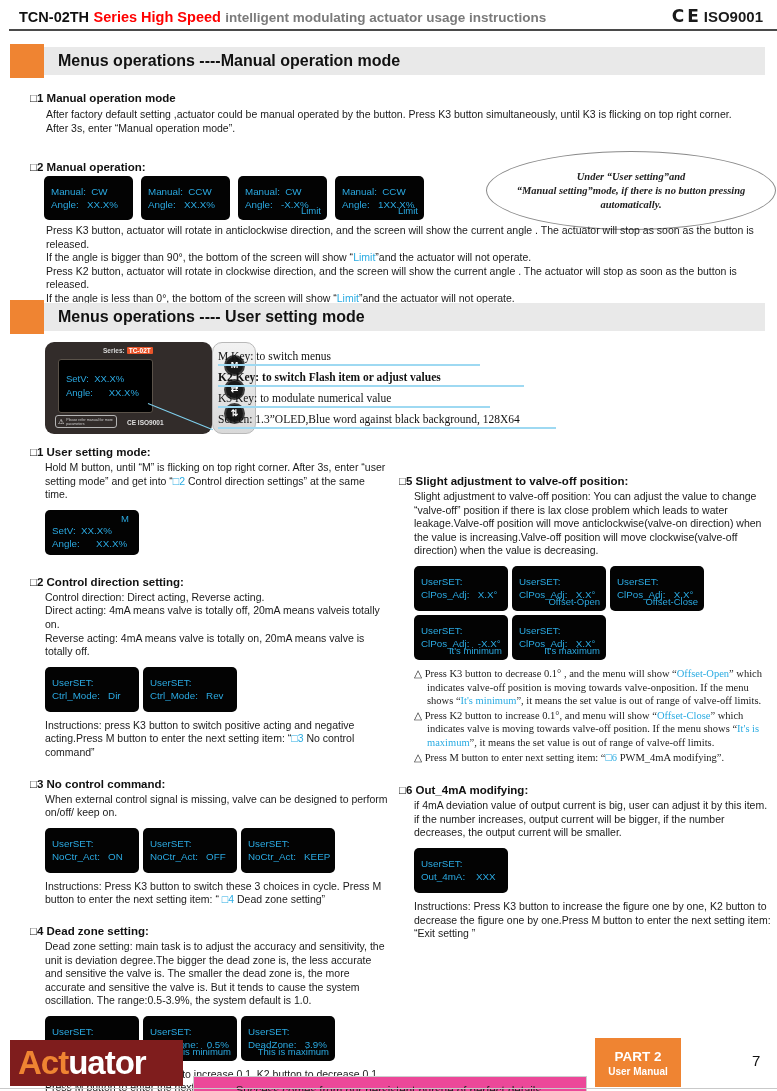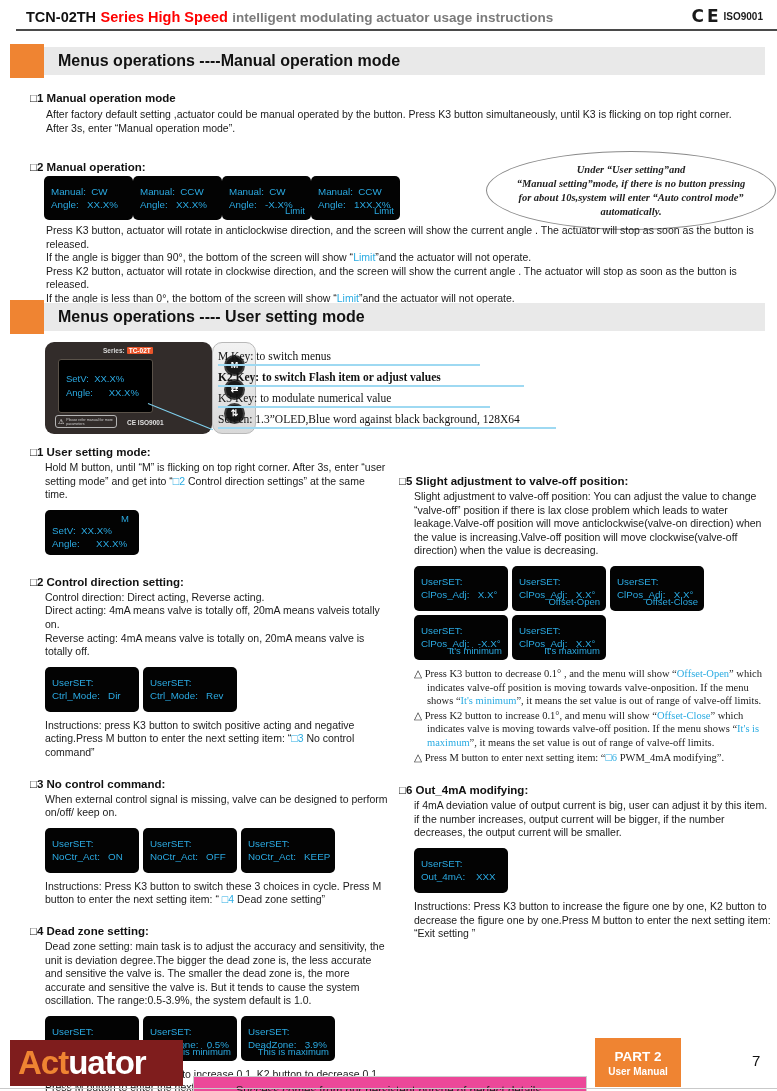--- a/index.html
+++ b/index.html
@@ -1,43 +1,43 @@
 <!DOCTYPE html>
 <html><head>
 <meta charset="utf-8">
 <style>
   html,body{margin:0;padding:0;background:#fff;}
   .page{position:relative;width:777px;height:1091px;background:#fff;overflow:hidden;
         font-family:"Liberation Sans",sans-serif;color:#1a1a1a;}
 
   
-  .header{position:absolute;top:0;left:16px;right:0;height:31px;border-bottom:2px solid #4a4a4a;
+  .header{position:absolute;top:0;left:9px;right:0;height:31px;border-bottom:2px solid #4a4a4a;
           display:flex;justify-content:space-between;align-items:flex-end;padding:0 14px 3px 10px;box-sizing:border-box;}
   .t-black{font-weight:bold;font-size:14.5px;color:#111;}
   .t-red{font-weight:bold;font-size:14.5px;color:#f00;}
   .t-gray{font-weight:bold;font-size:13.5px;color:#7b7b7b;}
   .h-certs{display:flex;align-items:center;gap:2px;}
   .ce{font-weight:bold;font-size:17px;letter-spacing:3px;font-family:"DejaVu Sans",sans-serif;}
-  .iso{font-weight:bold;font-size:10px;}
+  .iso{font-weight:bold;font-size:15px;}
 
   
   .bar{position:absolute;left:10px;right:12px;height:28px;background:#e9e9e9;}
   .bar span{display:block;padding-left:48px;line-height:28px;font-size:16px;font-weight:bold;color:#111;}
   .sq{position:absolute;left:10px;width:34px;height:34px;background:#ef8432;}
   .bar1{top:47px;} .sq1{top:44px;}
   .bar2{top:303px;} .sq2{top:300px;}
 
   .h-item{font-size:11.5px;font-weight:bold;color:#111;}
   .body-txt{font-size:10.5px;line-height:13.6px;color:#1a1a1a;}
   .seg-cyan{color:#29abe2;}
 
   .m-h1{position:absolute;left:30px;top:92px;}
   .m-p1{position:absolute;left:46px;top:108px;width:710px;}
   .m-h2{position:absolute;left:30px;top:161px;}
-  .mscreens{position:absolute;left:44px;top:176px;display:flex;}
+  .mscreens{position:absolute;left:44px;top:176px;display:flex;gap:8px;}
 
   
   .oled{position:relative;background:#030303;border-radius:5px;width:89px;height:44px;
         color:#2ba9e1;font-size:9.8px;line-height:13px;box-sizing:border-box;flex:none;}
   .oled .lines{position:absolute;left:7px;top:9px;white-space:pre;}
   .oled .l3{position:absolute;right:6px;bottom:3px;font-size:9.5px;}
   .oled .mflick{position:absolute;top:2px;right:10px;font-size:9.5px;}
 
   .ellipse{position:absolute;left:486px;top:151px;width:288px;height:77px;border:1px solid #8a8a8a;
            border-radius:50%;display:flex;flex-direction:column;justify-content:center;text-align:center;
@@ -138,21 +138,20 @@
     </div>
     <div class="oled">
       <div class="lines"><div>Manual:  CCW</div><div>Angle:   1XX.X%</div></div>
       <div class="l3">Limit</div>
     </div>
   </div>
 
   <div class="ellipse">
     <div>Under “User setting”and</div>
     <div>“Manual setting”mode, if there is no button pressing</div>
-    <div>for about 10s,system will enter “Auto control mode”</div>
     <div>automatically.</div>
   </div>
 
   <div class="mpara body-txt">
     <div><span>Press K3 button, actuator will rotate in anticlockwise direction, and the screen will show the current angle . The actuator will stop as soon as the button is released.</span></div>
     <div><span>If the angle is bigger than 90°,  the bottom of the screen will show “</span><span class="seg-cyan">Limit</span><span>”and  the actuator will not operate.</span></div>
     <div><span>Press K2 button, actuator will rotate in clockwise direction, and the screen will show the current angle . The actuator will stop as soon as the button is released.</span></div>
     <div><span>If the angle is less than 0°,  the bottom of the screen will show “</span><span class="seg-cyan">Limit</span><span>”and  the actuator will not operate.</span></div>
     <div><span>Press M button or without pressing any button for 10s means to exit the current mode, and enter auto control mode.</span></div>
   </div>

